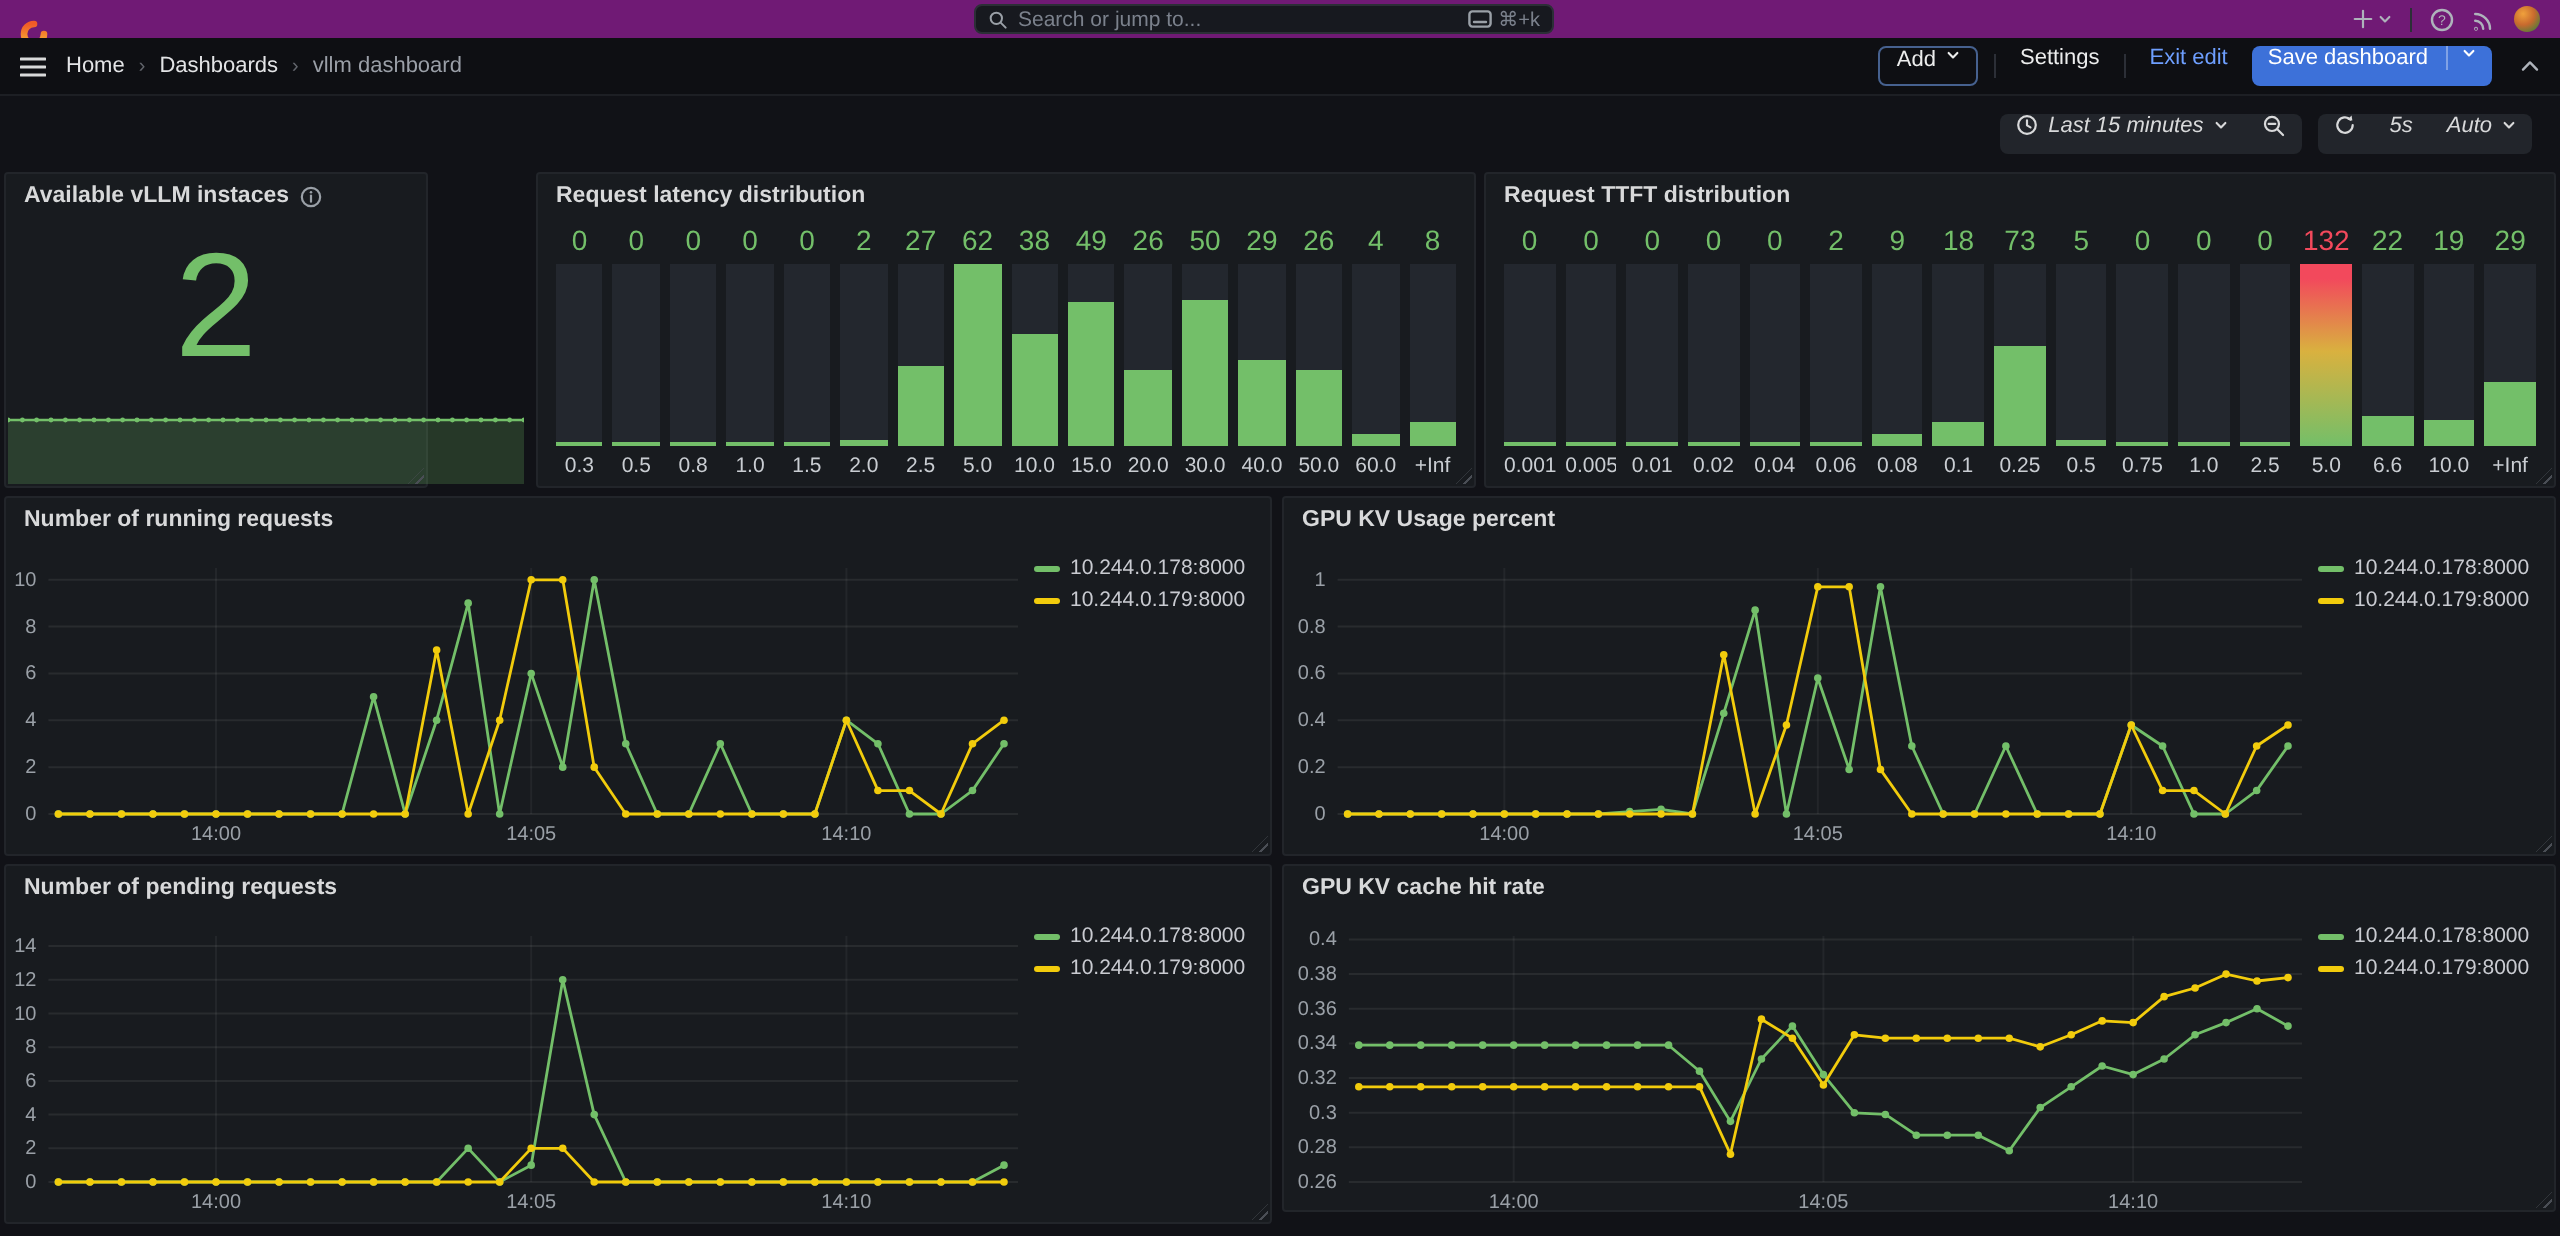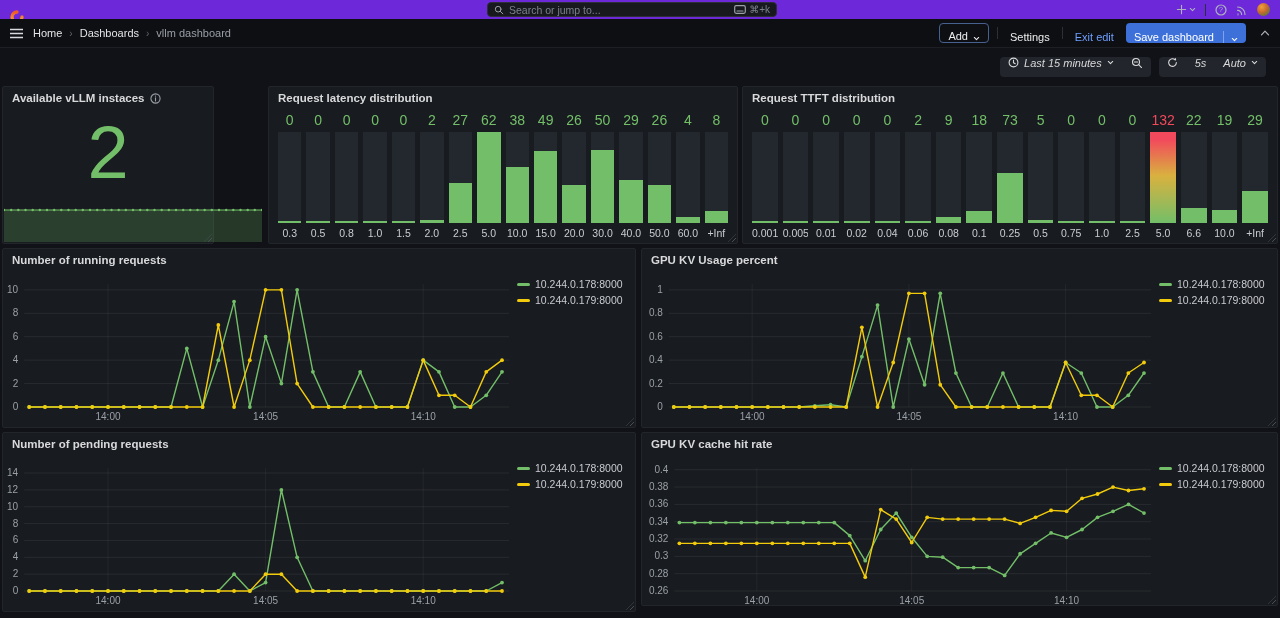--- a/index.html
+++ b/index.html
@@ -6,21 +6,21 @@
   html,body { margin:0; padding:0; }
   body {
     width:1280px; height:618px; position:relative; overflow:hidden;
     background:#111217; color:#d8d9da;
     font-family:"Liberation Sans", sans-serif; font-size:11px;
   }
   svg { display:block; }
   
   .topbar {
     position:absolute; top:0; left:0; right:0; height:35px;
-    background:#6d28d9; border-bottom:1px solid #1b1d22;
+    background:#701a75; border-bottom:1px solid #1b1d22;
     display:flex; align-items:center; padding:0 10px;
   }
   .search-box {
     position:absolute; left:487px; top:2px; width:290px; height:15px;
     background:#17191f; border:1px solid #2c2f37; border-radius:4px;
     display:flex; align-items:center; gap:5px; padding:0 6px; color:#7b818c; font-size:10.5px;
   }
   .search-box .grow { flex:1; }
   .kbd-hint { display:flex; align-items:center; gap:3px; color:#7b818c; font-size:10px; }
   .tb-right { position:absolute; right:10px; top:0; height:19px; display:flex; align-items:center; gap:9px; }
@@ -32,21 +32,21 @@
   .navrow {
     position:absolute; top:19px; left:0; right:0; height:29px;
     background:#0e0f13; border-bottom:1px solid #1d1f24;
     display:flex; align-items:center; padding:0 10px;
   }
   .crumbs { display:flex; align-items:flex-end; gap:7px; margin-left:10px; font-size:11px; }
   .crumb { color:#e3e4e6; font-weight:500; }
   .crumb.current { color:#9a9fa7; font-weight:400; }
   .crumb-sep { color:#62656c; font-size:10px; }
   .nav-right { margin-left:auto; display:flex; align-items:center; gap:8px; }
-  .btn { height:20px; display:flex; align-items:flex-end; gap:5px; padding:0 8px;
+  .btn { height:20px; display:flex; align-items:flex-start; gap:5px; padding:0 8px;
     border-radius:4px; font-size:11px; font-weight:500; color:#eceded; }
   .btn-outline { border:1px solid #46618f; background:transparent; }
   .btn-text { padding:0 4px; }
   .btn-link { color:#6e9fff; padding:0 4px; }
   .btn-primary { background:#3d71d9; color:#fff; }
   .btn-primary .split { width:1px; height:12px; background:rgba(255,255,255,.35); margin:0 2px 0 4px; }
   
   .toolrow { position:absolute; top:48px; left:0; right:0; height:37px;
     display:flex; align-items:center; justify-content:flex-end; gap:8px; padding-right:14px; }
   .tgroup { display:flex; align-items:flex-start; height:20px; background:#22252b; border-radius:4px; overflow:hidden;font-style:italic; }

